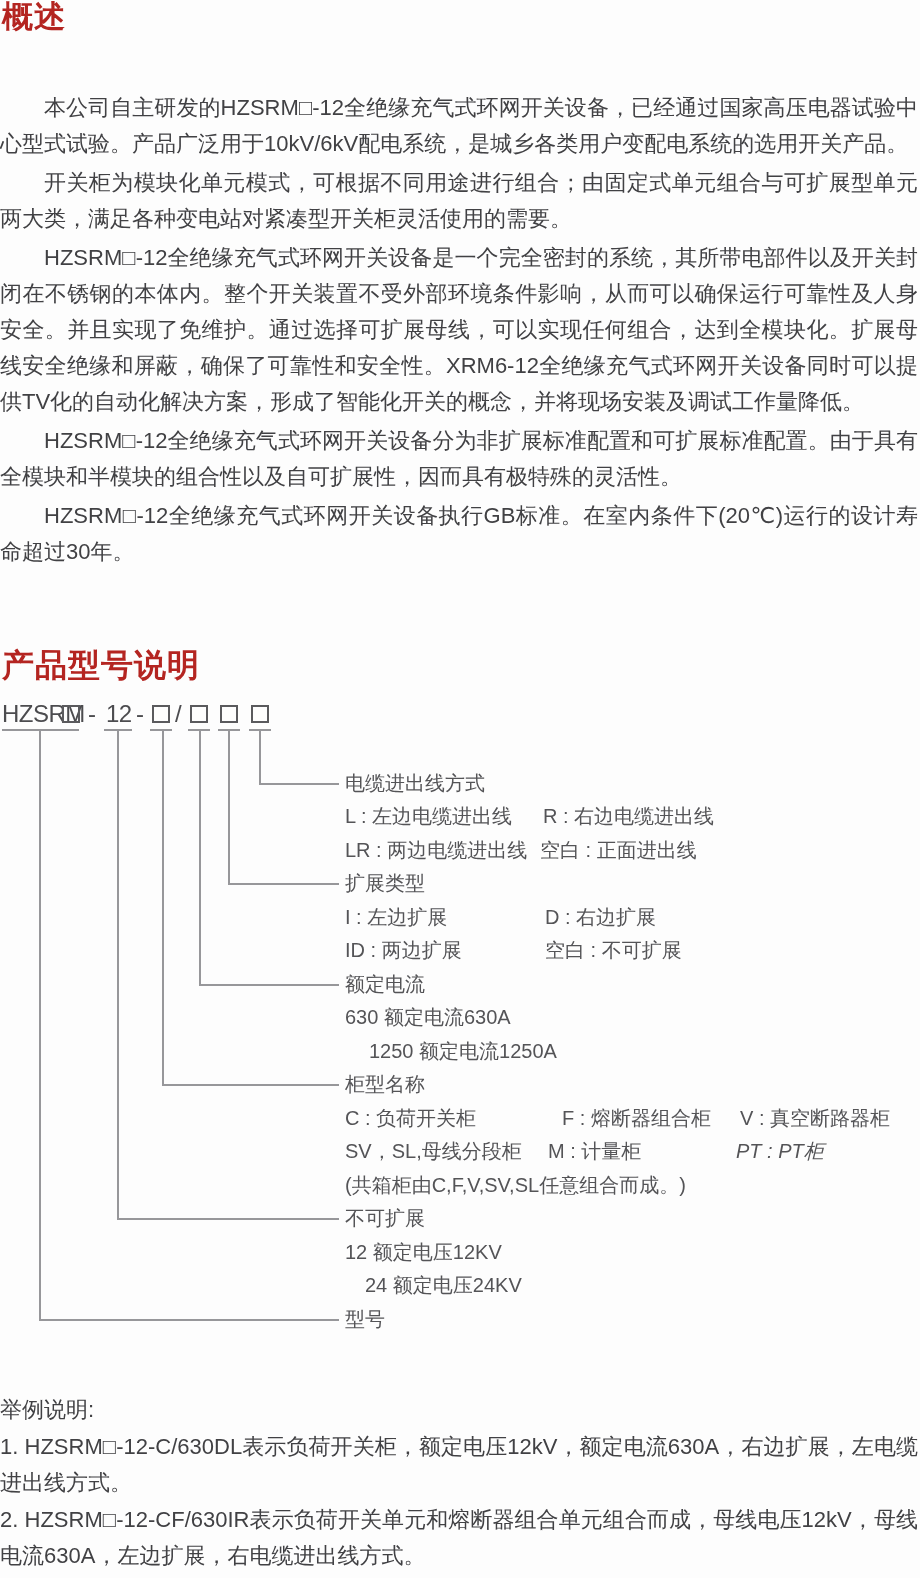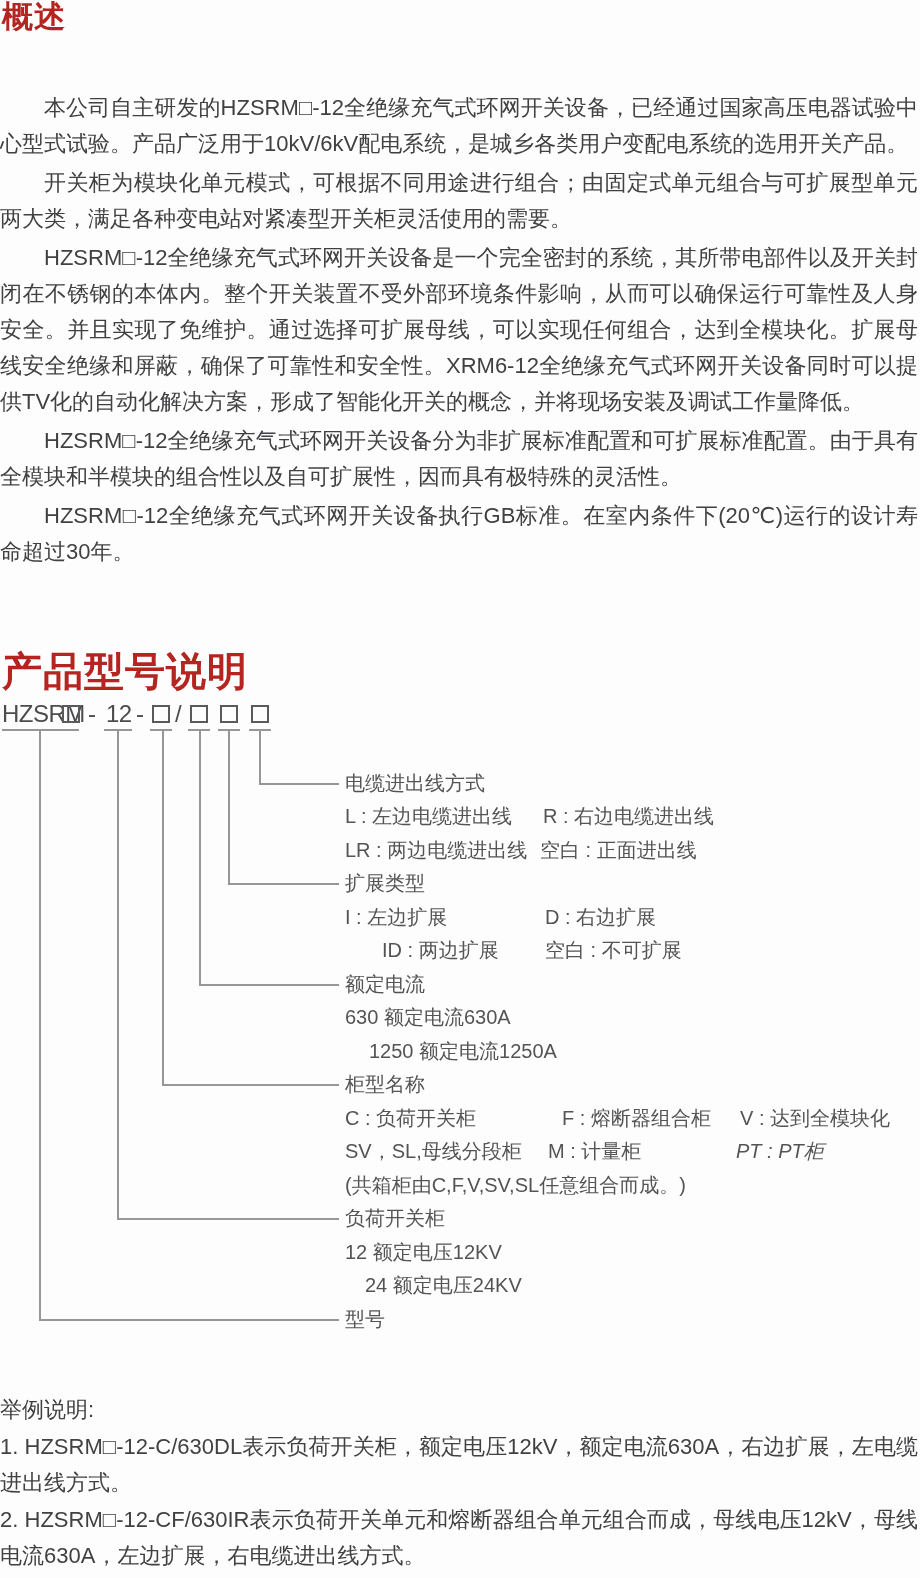--- a/index.html
+++ b/index.html
@@ -11,21 +11,21 @@
     font-family:"Liberation Sans","DejaVu Sans",sans-serif;
     overflow:hidden;
   }
   .red-heading{
     position:absolute;left:2px;
     color:var(--red,#b42521);
     font-weight:bold;
     margin:0;letter-spacing:1px;
   }
   #overview-title{top:-4px;font-size:31px;}
-  #model-title{top:644px;font-size:40px;}
+  #model-title{top:644px;font-size:32px;}
   #overview-body{
     position:absolute;top:90px;left:0;width:918px;
     color:var(--body,#414144);
     font-size:22px;line-height:36px;
     text-align:justify;
   }
   #overview-body p{margin:0 0 3px 0;text-indent:44px;}
   
   .diagram{position:absolute;left:0;top:0;width:100%;height:100%;pointer-events:none;}
   .code-text{
@@ -116,50 +116,50 @@
         <span class="diagram-cell" style="left: 540px;">空白 : 正面进出线</span>
       </div>
       <div class="diagram-row" style="top: 869px;">
         <span class="diagram-cell" style="left: 345px;">扩展类型</span>
       </div>
       <div class="diagram-row" style="top: 903px;">
         <span class="diagram-cell" style="left: 345px;">I : 左边扩展</span>
         <span class="diagram-cell" style="left: 545px;">D : 右边扩展</span>
       </div>
       <div class="diagram-row" style="top: 936px;">
-        <span class="diagram-cell" style="left: 345px; margin-left: 37px;">ID : 两边扩展</span>
+        <span class="diagram-cell" style="left: 345px;">ID : 两边扩展</span>
         <span class="diagram-cell" style="left: 545px;">空白 : 不可扩展</span>
       </div>
       <div class="diagram-row" style="top: 970px;">
         <span class="diagram-cell" style="left: 345px;">额定电流</span>
       </div>
       <div class="diagram-row" style="top: 1003px;">
         <span class="diagram-cell" style="left: 345px;">630 额定电流630A</span>
       </div>
       <div class="diagram-row" style="top: 1037px; margin-left: 24px;">
         <span class="diagram-cell" style="left: 345px;">1250 额定电流1250A</span>
       </div>
       <div class="diagram-row" style="top: 1070px;">
         <span class="diagram-cell" style="left: 345px;">柜型名称</span>
       </div>
       <div class="diagram-row" style="top: 1104px;">
         <span class="diagram-cell" style="left: 345px;">C : 负荷开关柜</span>
         <span class="diagram-cell" style="left: 562px;">F : 熔断器组合柜</span>
-        <span class="diagram-cell" style="left: 740px;">V : 达到全模块化</span>
+        <span class="diagram-cell" style="left: 740px;">V : 真空断路器柜</span>
       </div>
       <div class="diagram-row" style="top: 1137px;">
         <span class="diagram-cell" style="left: 345px;">SV，SL,母线分段柜</span>
         <span class="diagram-cell" style="left: 548px;">M : 计量柜</span>
         <span class="diagram-cell" style="left: 736px; font-style: italic;">PT : PT柜</span>
       </div>
       <div class="diagram-row" style="top: 1171px;">
         <span class="diagram-cell" style="left: 345px;">(共箱柜由C,F,V,SV,SL任意组合而成。)</span>
       </div>
       <div class="diagram-row" style="top: 1204px;">
-        <span class="diagram-cell" style="left: 345px;">负荷开关柜</span>
+        <span class="diagram-cell" style="left: 345px;">不可扩展</span>
       </div>
       <div class="diagram-row" style="top: 1238px;">
         <span class="diagram-cell" style="left: 345px;">12 额定电压12KV</span>
       </div>
       <div class="diagram-row" style="top: 1271px;">
         <span class="diagram-cell" style="left: 345px; margin-left: 20px;">24 额定电压24KV</span>
       </div>
       <div class="diagram-row" style="top: 1305px;">
         <span class="diagram-cell" style="left: 345px;">型号</span>
       </div>

